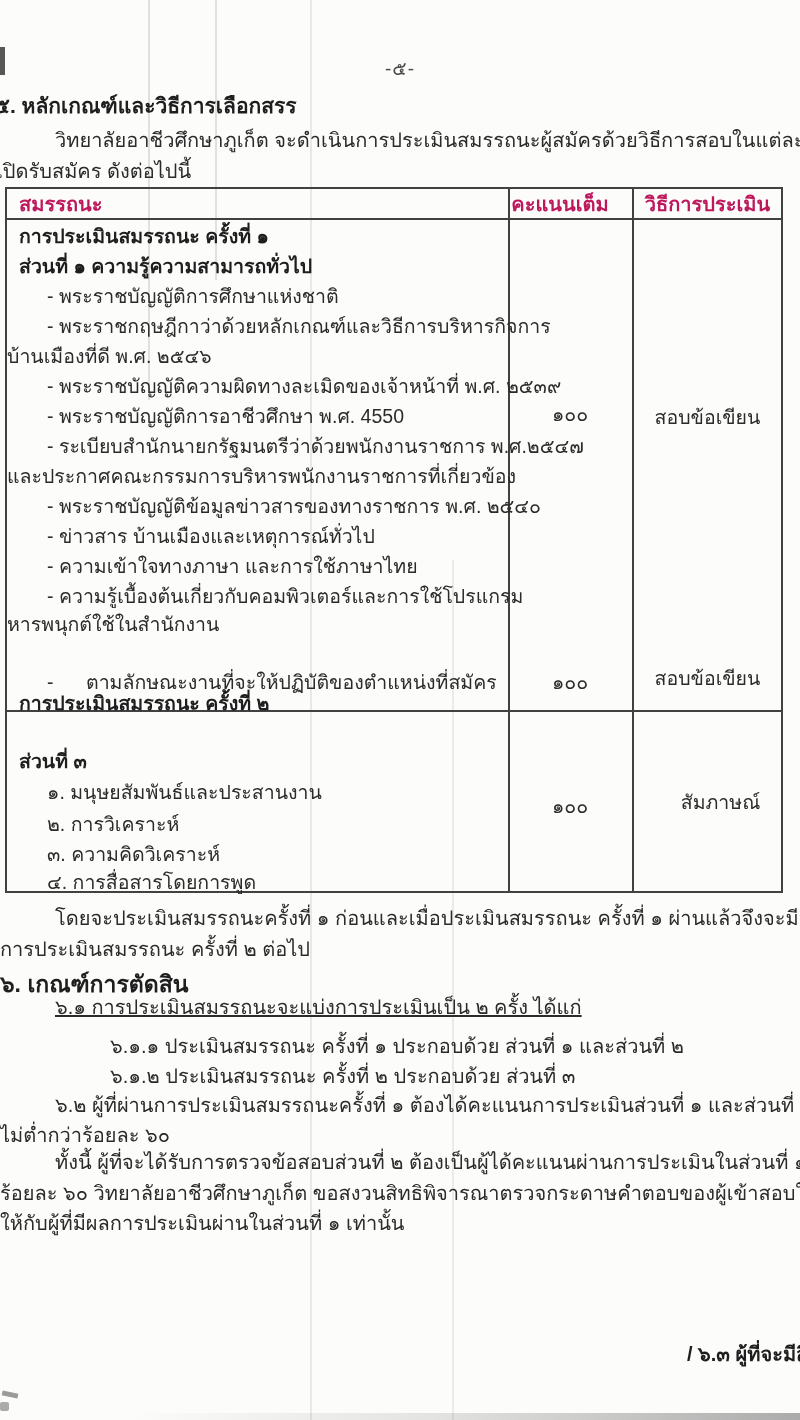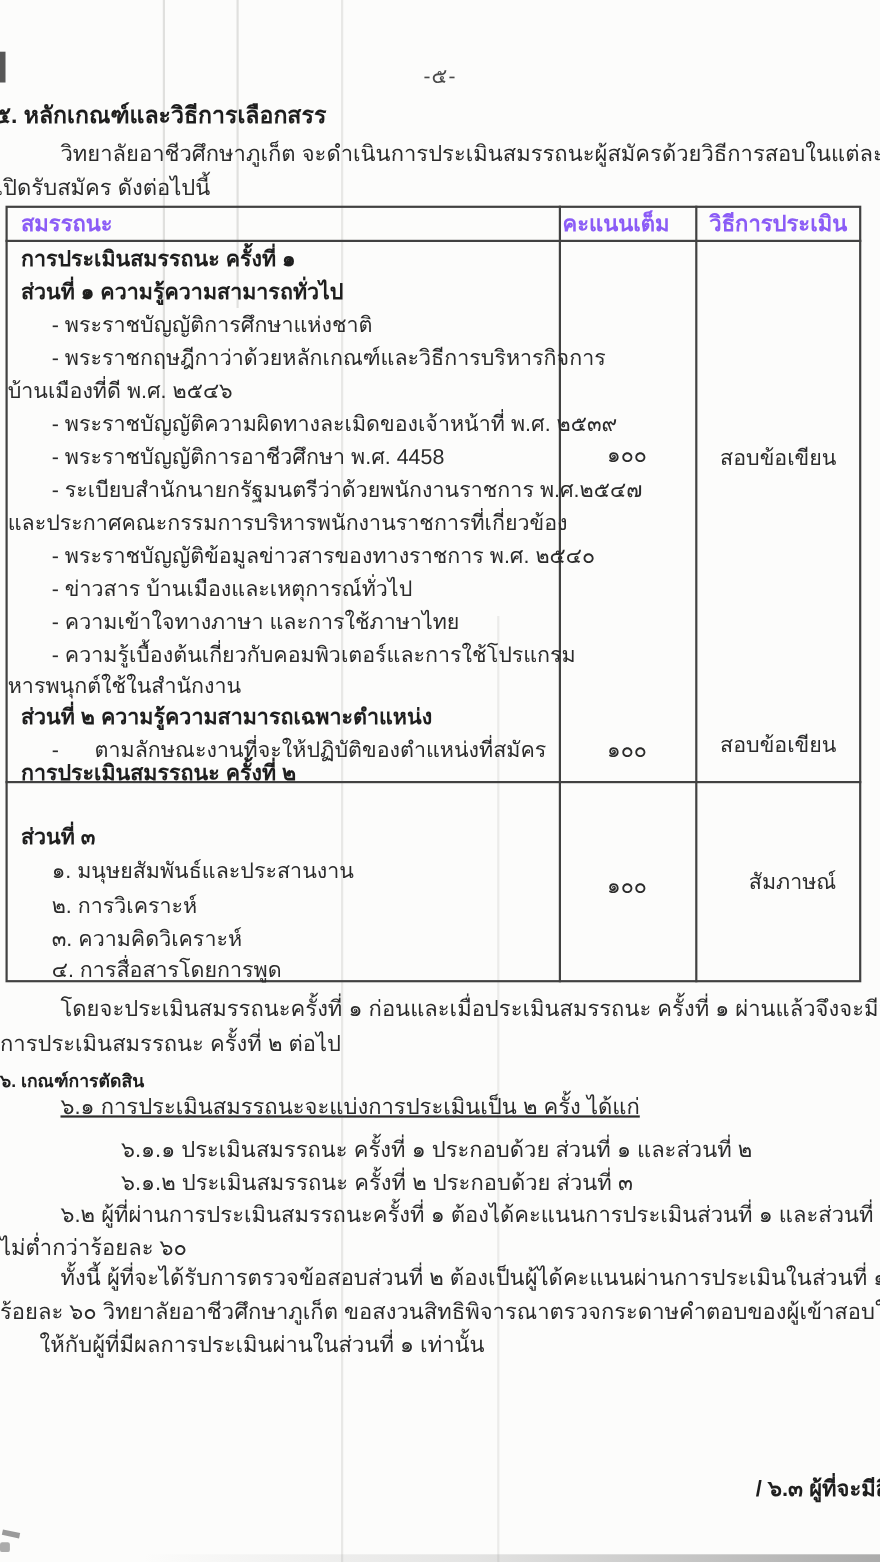--- a/index.html
+++ b/index.html
@@ -8,21 +8,21 @@
     width:800px; height:1420px;
     margin:0 auto;
     background:#fcfcfb;
     overflow:hidden;
     font-family:"Liberation Sans", sans-serif;
     color:#2b2b2b;
   }
   .line { position:absolute; white-space:pre; }
   .pline  { font-size:20px;   line-height:26px; }
   .tline  { font-size:19.5px; line-height:28px; }
-  .hline  { font-size:20px;   line-height:28px; font-weight:bold; color:#8b5cf6; }
+  .hline  { font-size:20px;   line-height:28px; font-weight:bold; color:#be185d; }
   .b      { font-weight:bold; color:#1e1e1e; }
   .center { text-align:center; }
   .pagenum{ font-size:19px; color:#4a4a4a; letter-spacing:1px; }
 
   
   .tb-outer { position:absolute; left:5px; top:187px; width:778px; height:706px;
               border:2px solid #414141; box-sizing:border-box; }
   .tb-v { position:absolute; top:187px; height:706px; width:2px; background:#414141; }
   .tb-h { position:absolute; left:5px; width:778px; height:2px; background:#414141; }
 
@@ -61,54 +61,53 @@
   <div class="line hline" style="left:19px; top:190px;">สมรรถนะ</div>
   <div class="line hline center" style="left:508px; top:190px; width:104px;">คะแนนเต็ม</div>
   <div class="line hline center" style="left:632px; top:190px; width:151px;">วิธีการประเมิน</div>
 
   <div class="line tline b" style="left:19px; top:222px;">การประเมินสมรรถนะ ครั้งที่ ๑</div>
   <div class="line tline b" style="left:19px; top:252px;">ส่วนที่ ๑ ความรู้ความสามารถทั่วไป</div>
   <div class="line tline" style="left:47px; top:282px;">- พระราชบัญญัติการศึกษาแห่งชาติ</div>
   <div class="line tline" style="left:47px; top:312px;">- พระราชกฤษฎีกาว่าด้วยหลักเกณฑ์และวิธีการบริหารกิจการ</div>
   <div class="line tline" style="left:7px;  top:342px;">บ้านเมืองที่ดี พ.ศ. ๒๕๔๖</div>
   <div class="line tline" style="left:47px; top:372px;">- พระราชบัญญัติความผิดทางละเมิดของเจ้าหน้าที่ พ.ศ. ๒๕๓๙</div>
-  <div class="line tline" style="left:47px; top:402px;">- พระราชบัญญัติการอาชีวศึกษา พ.ศ. 4458</div>
+  <div class="line tline" style="left:47px; top:402px;">- พระราชบัญญัติการอาชีวศึกษา พ.ศ. 4550</div>
   <div class="line tline" style="left:47px; top:432px;">- ระเบียบสำนักนายกรัฐมนตรีว่าด้วยพนักงานราชการ พ.ศ.๒๕๔๗</div>
   <div class="line tline" style="left:7px;  top:462px;">และประกาศคณะกรรมการบริหารพนักงานราชการที่เกี่ยวข้อง</div>
   <div class="line tline" style="left:47px; top:492px;">- พระราชบัญญัติข้อมูลข่าวสารของทางราชการ พ.ศ. ๒๕๔๐</div>
   <div class="line tline" style="left:47px; top:552px;">- ความเข้าใจทางภาษา และการใช้ภาษาไทย</div>
   <div class="line tline" style="left:47px; top:522px;">- ข่าวสาร บ้านเมืองและเหตุการณ์ทั่วไป</div>
   <div class="line tline" style="left:47px; top:582px;">- ความรู้เบื้องต้นเกี่ยวกับคอมพิวเตอร์และการใช้โปรแกรม</div>
   <div class="line tline" style="left:7px;  top:610px;">หารพนุกต์ใช้ในสำนักงาน</div>
-  <div class="line tline b" style="left:19px; top:638px;">ส่วนที่ ๒ ความรู้ความสามารถเฉพาะตำแหน่ง</div>
   <div class="line tline" style="left:47px; top:668px;">-      ตามลักษณะงานที่จะให้ปฏิบัติของตำแหน่งที่สมัคร</div>
 
   <div class="line tline center" style="left:508px; top:400px; width:124px;">๑๐๐</div>
   <div class="line tline center" style="left:632px; top:403px; width:151px;">สอบข้อเขียน</div>
   <div class="line tline center" style="left:508px; top:668px; width:124px;">๑๐๐</div>
   <div class="line tline center" style="left:632px; top:664px; width:151px;">สอบข้อเขียน</div>
 
   <div class="line tline b" style="left:19px; top:689px;">การประเมินสมรรถนะ ครั้งที่ ๒</div>
   <div class="line tline b" style="left:19px; top:747px;">ส่วนที่ ๓</div>
   <div class="line tline" style="left:47px; top:778px;">๑. มนุษยสัมพันธ์และประสานงาน</div>
   <div class="line tline" style="left:47px; top:810px;">๒. การวิเคราะห์</div>
   <div class="line tline" style="left:47px; top:840px;">๓. ความคิดวิเคราะห์</div>
   <div class="line tline" style="left:47px; top:868px;">๔. การสื่อสารโดยการพูด</div>
 
   <div class="line tline center" style="left:508px; top:792px; width:124px;">๑๐๐</div>
   <div class="line tline center" style="left:632px; top:788px; width:177px;">สัมภาษณ์</div>
 
   <div class="line pline" style="left:55px; top:905px;">โดยจะประเมินสมรรถนะครั้งที่ ๑ ก่อนและเมื่อประเมินสมรรถนะ ครั้งที่ ๑ ผ่านแล้วจึงจะมีสิทธิเข้ารับ</div>
   <div class="line pline" style="left:0;    top:936px;">การประเมินสมรรถนะ ครั้งที่ ๒ ต่อไป</div>
 
-  <div class="line pline b" style="left:0; top:971px; font-size:16px;">๖. เกณฑ์การตัดสิน</div>
+  <div class="line pline b" style="left:0; top:971px; font-size:23px;">๖. เกณฑ์การตัดสิน</div>
   <div class="line pline" style="left:55px;  top:994px;text-decoration:underline;">๖.๑ การประเมินสมรรถนะจะแบ่งการประเมินเป็น ๒ ครั้ง ได้แก่</div>
   <div class="line pline" style="left:110px; top:1033px;">๖.๑.๑ ประเมินสมรรถนะ ครั้งที่ ๑ ประกอบด้วย ส่วนที่ ๑ และส่วนที่ ๒</div>
   <div class="line pline" style="left:110px; top:1063px;">๖.๑.๒ ประเมินสมรรถนะ ครั้งที่ ๒ ประกอบด้วย ส่วนที่ ๓</div>
   <div class="line pline" style="left:55px;  top:1092px;">๖.๒ ผู้ที่ผ่านการประเมินสมรรถนะครั้งที่ ๑ ต้องได้คะแนนการประเมินส่วนที่ ๑ และส่วนที่ ๒</div>
   <div class="line pline" style="left:0;     top:1122px;">ไม่ต่ำกว่าร้อยละ ๖๐</div>
   <div class="line pline" style="left:55px;  top:1149px;">ทั้งนี้ ผู้ที่จะได้รับการตรวจข้อสอบส่วนที่ ๒ ต้องเป็นผู้ได้คะแนนผ่านการประเมินในส่วนที่ ๑ ไม่ต่ำกว่า</div>
   <div class="line pline" style="left:0;     top:1180px;">ร้อยละ ๖๐ วิทยาลัยอาชีวศึกษาภูเก็ต ขอสงวนสิทธิพิจารณาตรวจกระดาษคำตอบของผู้เข้าสอบในส่วนที่ ๒</div>
-  <div class="line pline" style="left:0;     top:1210px;margin-left:36px;">ให้กับผู้ที่มีผลการประเมินผ่านในส่วนที่ ๑ เท่านั้น</div>
+  <div class="line pline" style="left:0;     top:1210px;">ให้กับผู้ที่มีผลการประเมินผ่านในส่วนที่ ๑ เท่านั้น</div>
 
   <div class="line pline b" style="left:687px; top:1341px; width:200px;">/ ๖.๓ ผู้ที่จะมีสิทธิ</div>
 
 </div>
 
 </body></html>

